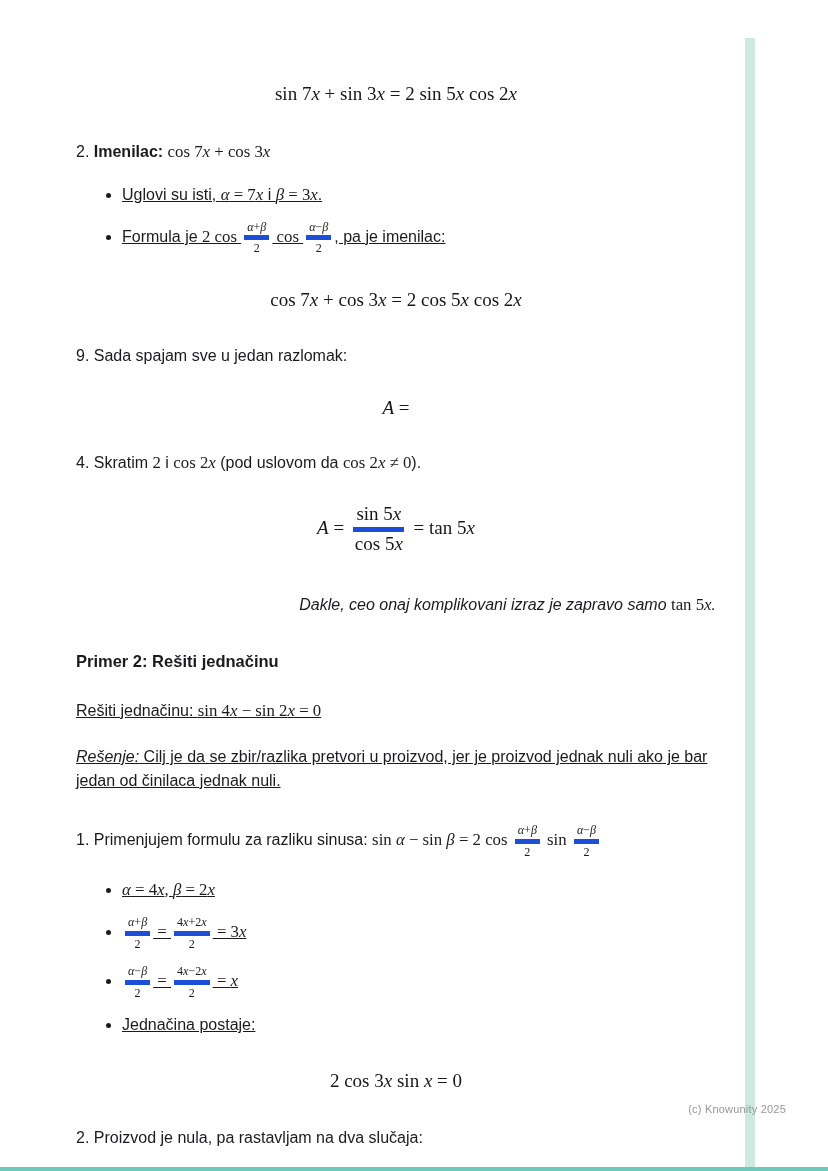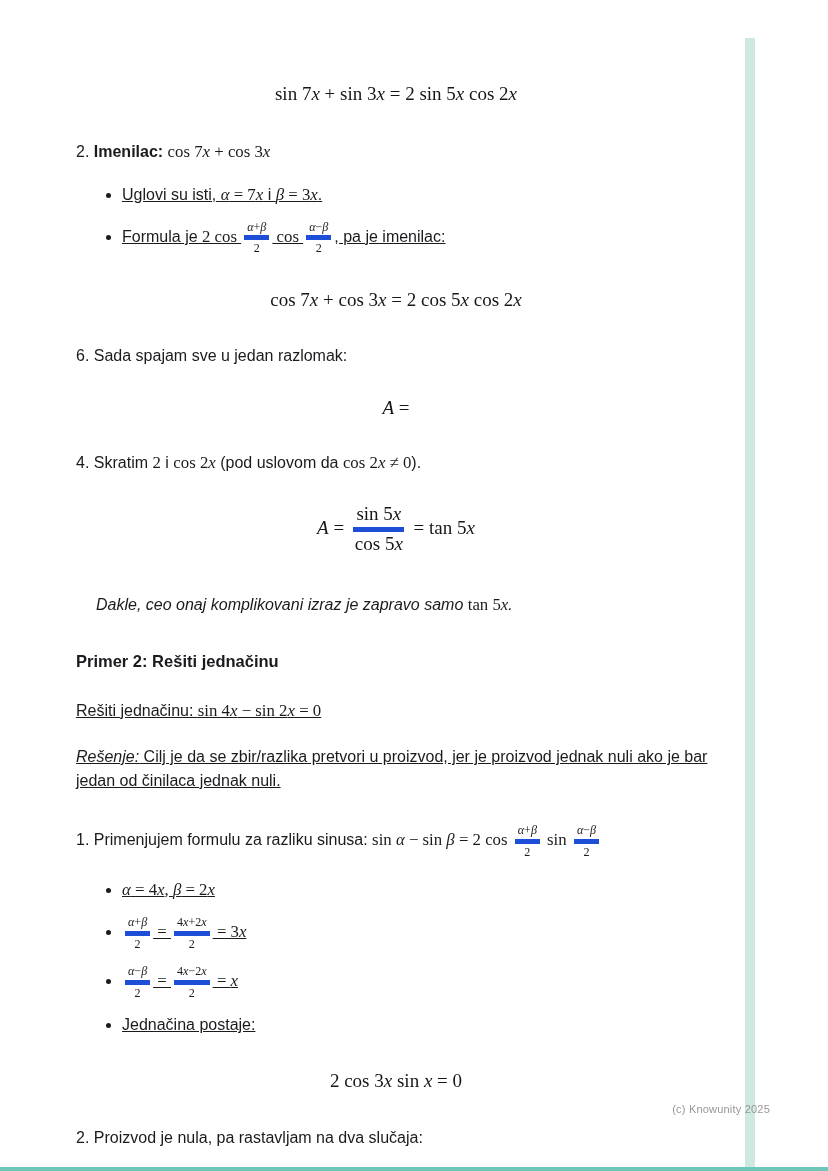--- a/index.html
+++ b/index.html
@@ -24,36 +24,36 @@
     vertical-align:middle;margin:0 3px;line-height:1.2;font-size:0.72em;
   }
   .frac .fnum{padding:0 3px 1px;border-bottom:5px solid #1d4ed8;}
   .frac .fden{padding:1px 3px 0;}
   .equation--display .frac{font-size:1em;}
 
   .numbered{margin:30px 0 18px;}
   .numbered b{font-weight:700;}
   .bullets{margin:4px 0 26px;padding-left:46px;list-style:disc;}
   .bullets li{margin:13px 0;text-decoration:underline;}
-  .note{margin:36px 0 28px 20px;font-style:italic;}
+  .note{margin:36px 0 28px 20px;font-style:italic;text-align:right;}
   .note .m{font-style:normal;}
   .note .m i{font-style:italic;}
   .heading{margin:32px 0 24px;font-size:16.5px;font-weight:700;}
   .para{margin:22px 0;text-decoration:underline;}
   .para i{font-style:italic;}
 
   .edge-strip{
     position:absolute;left:745px;top:38px;width:10px;height:1133px;
     z-index:1;
   }
   .bottom-line{
     position:absolute;left:0;bottom:0;width:828px;height:4px;z-index:2;
   }
   .footer{
-    position:absolute;top:1101px;right:58px;z-index:3;
+    position:absolute;top:1101px;right:42px;z-index:3;
     font-size:11px;color:#979797;letter-spacing:.2px;
   }
 </style>
 </head>
 <body>
 
 <div class="page">
 
   <div class="equation">sin 7<i>x</i> + sin 3<i>x</i> = 2 sin 5<i>x</i> cos 2<i>x</i></div>
 
@@ -69,21 +69,21 @@
             <span class="fnum"><i>α</i>+<i>β</i></span>
             <span class="fden">2</span>
           </span> cos <span class="frac">
             <span class="fnum"><i>α</i>−<i>β</i></span>
             <span class="fden">2</span>
           </span></span>, pa je imenilac:</li>
   </ul>
 
   <div class="equation">cos 7<i>x</i> + cos 3<i>x</i> = 2 cos 5<i>x</i> cos 2<i>x</i></div>
 
-  <p class="numbered">6. Sada spajam sve u jedan razlomak:</p>
+  <p class="numbered">9. Sada spajam sve u jedan razlomak:</p>
 
   <div class="equation equation--display"><i>A</i> = </div>
 
   <p class="numbered">4. Skratim <span class="m">2</span> i <span class="m">cos 2<i>x</i></span> (pod uslovom da <span class="m">cos 2<i>x</i> ≠ 0</span>).</p>
 
   <div class="equation equation--display"><i>A</i> = <span class="frac">
         <span class="fnum">sin 5<i>x</i></span>
         <span class="fden">cos 5<i>x</i></span>
       </span> = tan 5<i>x</i></div>
 

